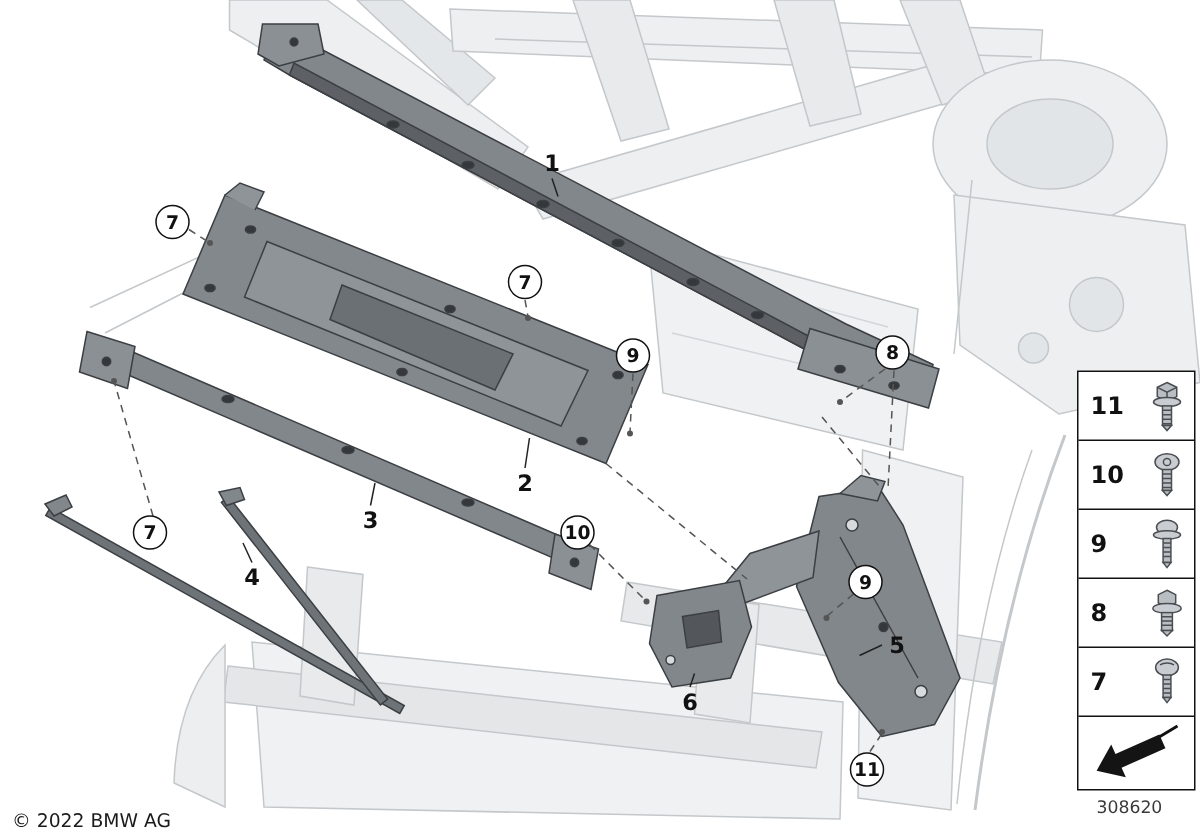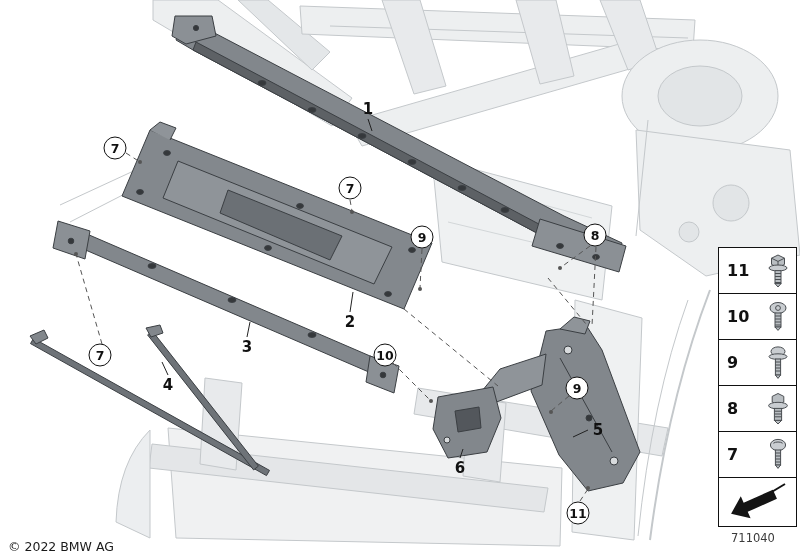--- a/index.html
+++ b/index.html
@@ -226,15 +226,15 @@
       <svg width="66" height="44" viewBox="0 0 66 44">
         <line x1="60" y1="4" x2="40" y2="16" stroke="#111" stroke-width="2"></line>
         <g transform="rotate(-24 28 24)">
           <polygon points="4,24 20,12 20,19 52,19 52,29 20,29 20,36" fill="#141414"></polygon>
         </g>
       </svg>
     </div>
   </div>
 
   <div class="copyright">© 2022 BMW AG</div>
-  <div class="diagram-number">711040</div>
+  <div class="diagram-number">308620</div>
 
 </div>
 
 </body></html>

